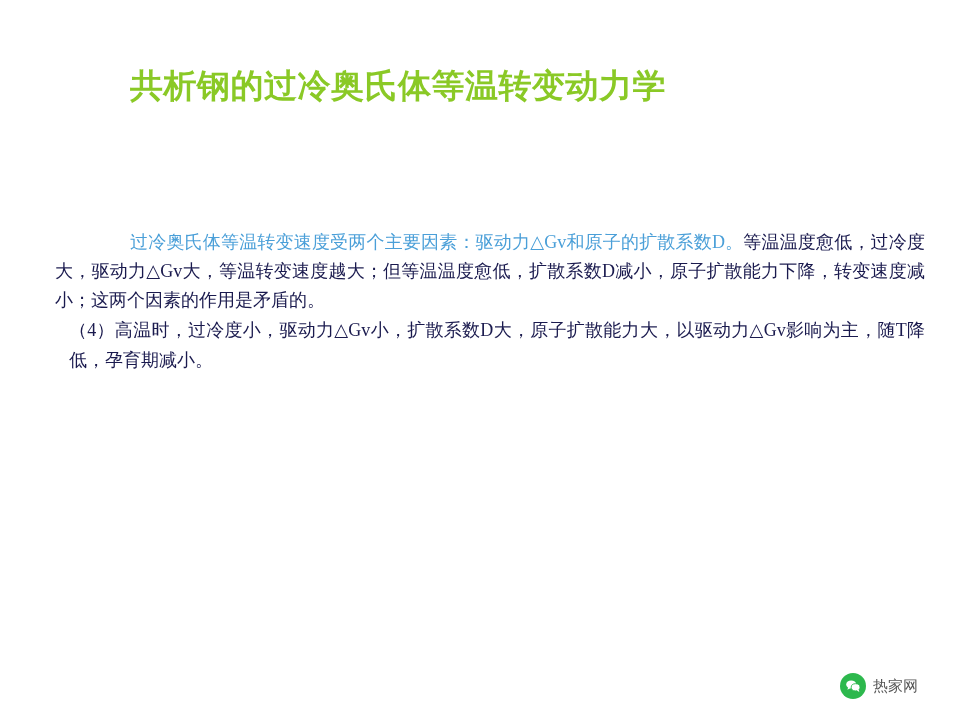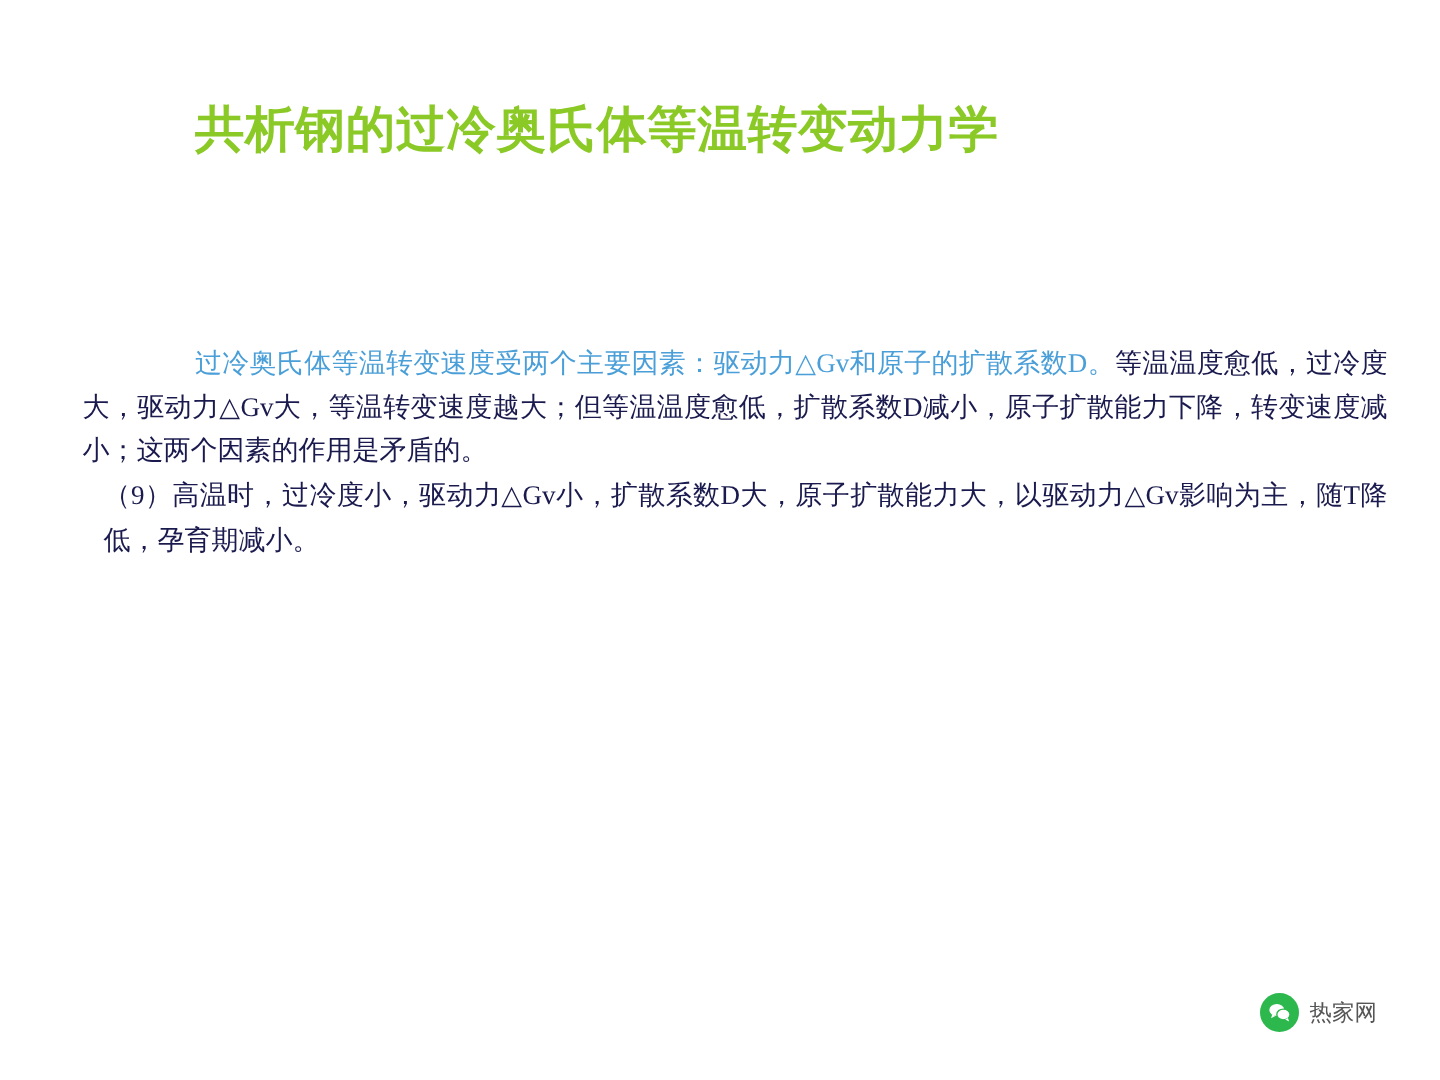--- a/index.html
+++ b/index.html
@@ -69,21 +69,21 @@
   }
   .p-last {
     text-indent: 0;
   }
   .p-last .lead {
     margin-left: 44px;
   }
   .footer-badge {
     position: absolute;
     right: 18px;
-    bottom: 32px;
+    bottom: 21px;
     display: flex;
     align-items: center;
     gap: 7px;
   }
   .badge-icon {
     width: 26px;
     height: 26px;
     border-radius: 50%;
     background: #2db84d;
     display: flex;
@@ -102,21 +102,21 @@
 
 <div class="slide">
 
   <div class="title-block">
     <span class="title-line">共析钢的过冷奥氏体等温转变动力学</span>
   </div>
 
   <div class="body-block">
     <p class="para p1"><span class="lead">过冷奥氏体等温转变速度受两个主要因素：驱动力△Gv和原子的扩</span><span class="lead2">散系数D。</span><span>等温温度愈低，过冷度大，驱动力△Gv大，等温转变速度越大；但等温温度愈低，扩散系数D减小，原子扩散能力下降，转变速度减小；这两个因素的作用是矛盾的。</span></p>
 
-    <p class="para p-indent">（9）高温时，过冷度小，驱动力△Gv小，扩散系数D大，原子扩散能力大，以驱动力△Gv影响为主，随T降低，孕育期减小。</p>
+    <p class="para p-indent">（4）高温时，过冷度小，驱动力△Gv小，扩散系数D大，原子扩散能力大，以驱动力△Gv影响为主，随T降低，孕育期减小。</p>
 
 
   </div>
 
   <div class="footer-badge">
     <span class="badge-icon">
       <svg width="16" height="16" viewBox="0 0 16 16" aria-hidden="true">
         <ellipse cx="6.2" cy="6.4" rx="5" ry="4" fill="#ffffff"></ellipse>
         <polygon points="3.2,9.2 2.4,11.8 5.2,10.3" fill="#ffffff"></polygon>
         <ellipse cx="10.6" cy="9.3" rx="4.4" ry="3.6" fill="#ffffff" stroke="#2db84d" stroke-width="0.9"></ellipse>

